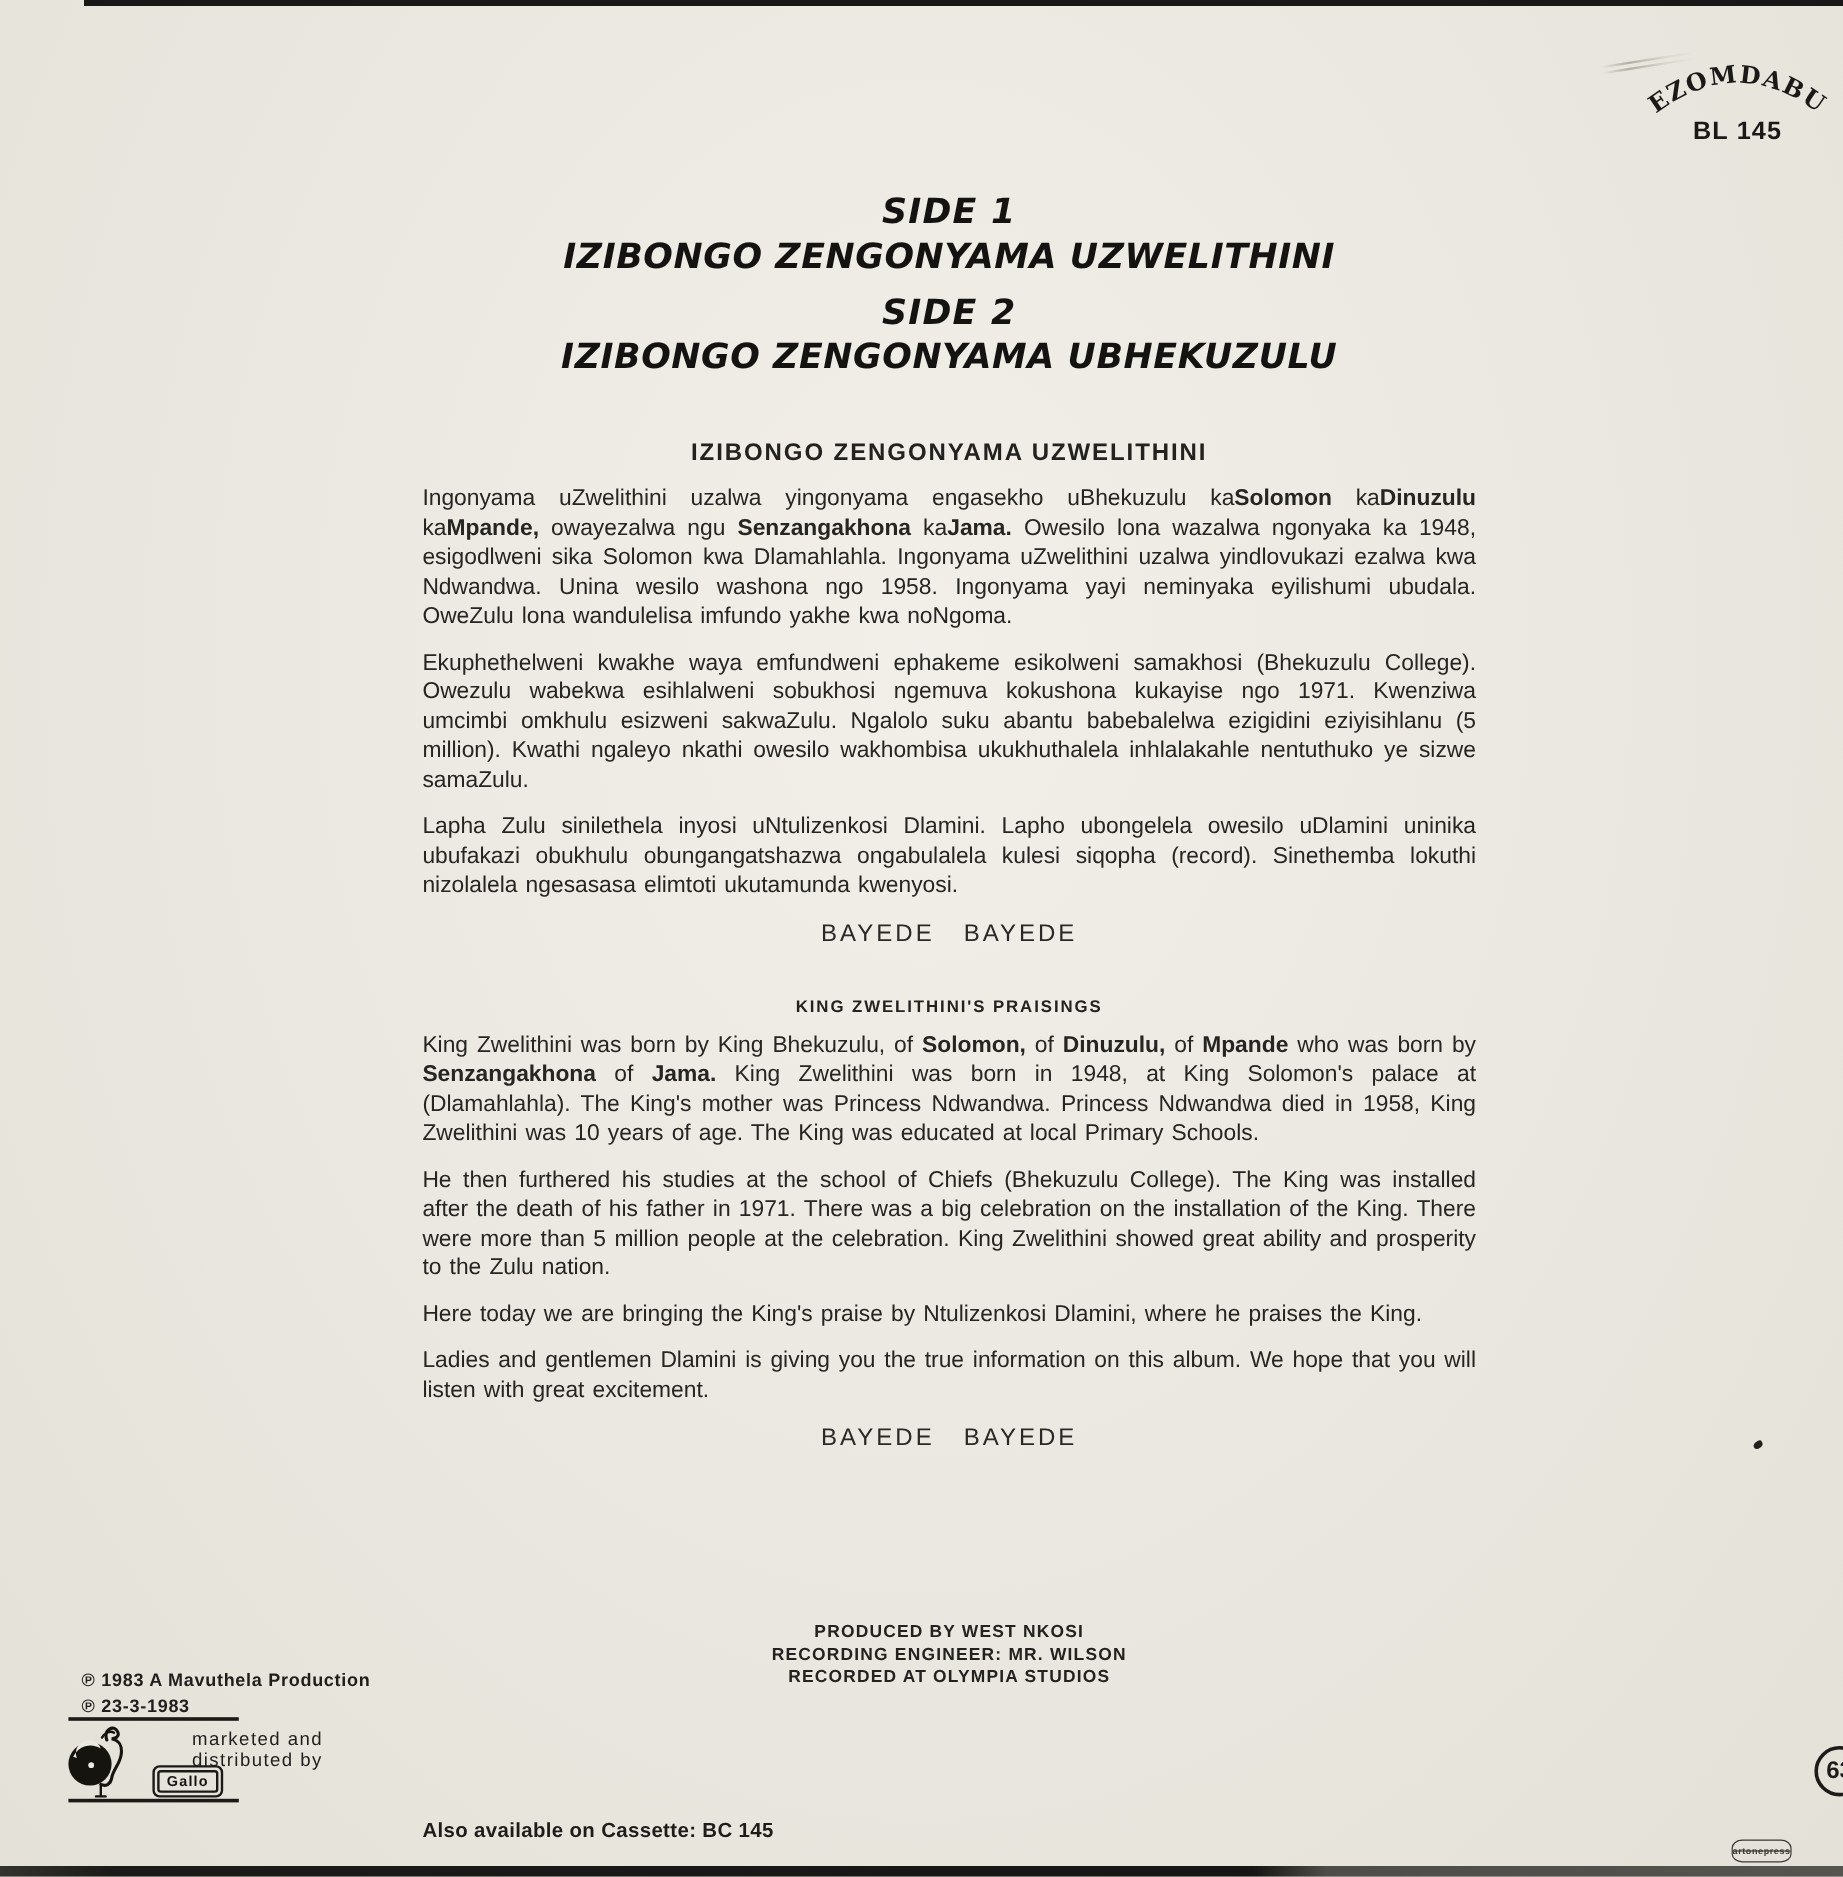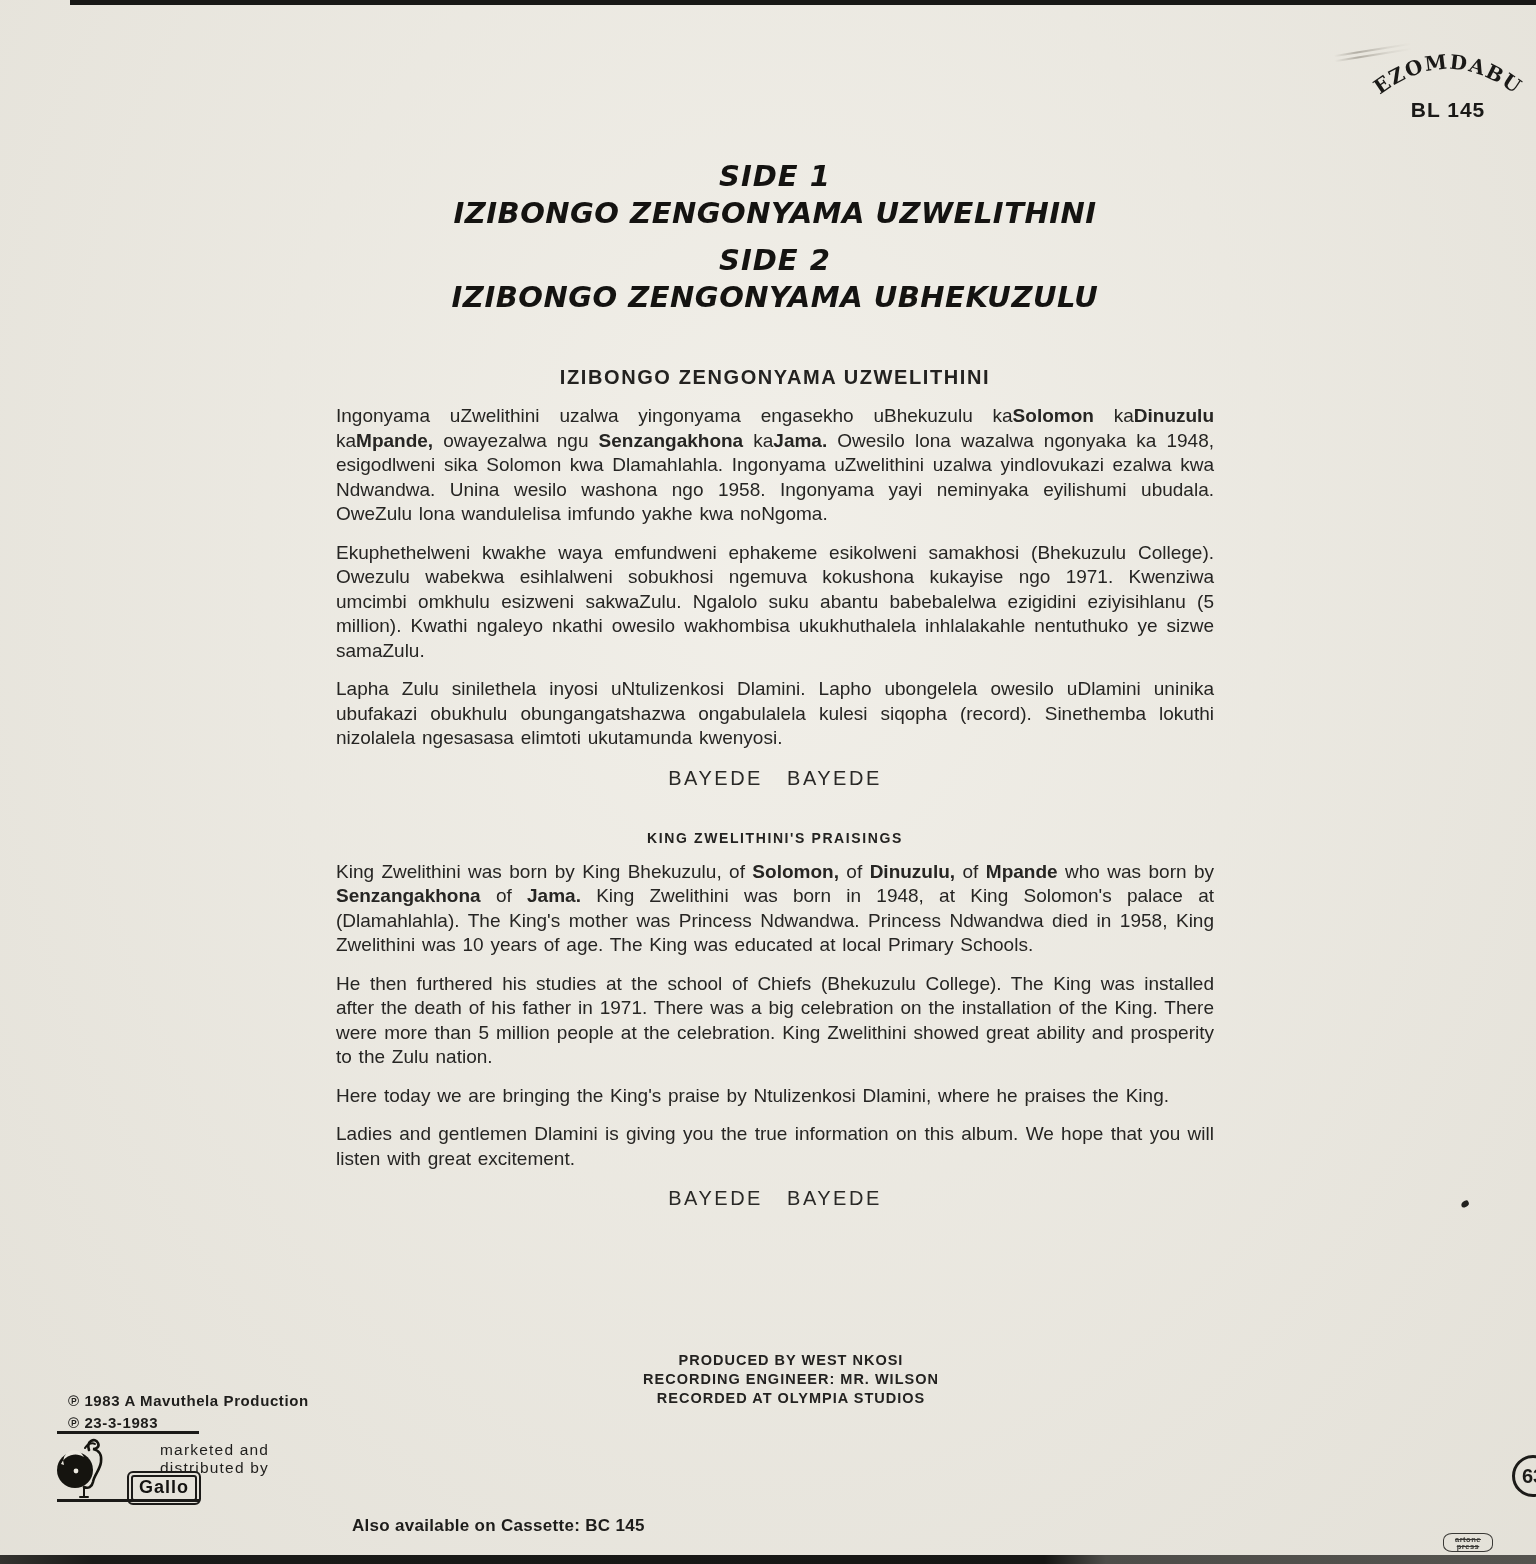--- a/index.html
+++ b/index.html
@@ -32,21 +32,21 @@
     font-weight:bold; font-size:56px; letter-spacing:-2px; color:#0d0d0c;
     transform:scaleY(1.22); transform-origin:top left; white-space:nowrap;
   }
   .artist-name { letter-spacing:0; }
 
   .label-block { position:absolute; left:1366px; top:38px; width:164px; }
   .label-arc { display:block; }
   .catalog-no { text-align:center; font-weight:bold; font-size:21px; letter-spacing:1px; margin-top:-6px; color:#1a1917; }
 
   
-  .content { position:absolute; left:336px; top:158px; width:878px; }
+  .content { position:absolute; left:352px; top:158px; width:878px; }
   .side-label, .side-title {
     text-align:center; font-family:"DejaVu Sans", sans-serif;
     font-weight:bold; font-style:italic; color:#141311;
   }
   .side-label { font-size:29px; line-height:36px; letter-spacing:1px; }
   .side-title { font-size:29px; line-height:38px; letter-spacing:.5px; }
   .side-group-2 { margin-top:10px; }
 
   .section-heading {
     text-align:center; font-weight:bold; font-size:20px; letter-spacing:1.6px;
@@ -73,30 +73,30 @@
     font-size:15px; line-height:22px; letter-spacing:.6px; color:#1f1e1c; }
   .gallo-rule { position:absolute; left:57px; width:142px; height:3px; background:#1b1a18; }
   .gallo-rule.top { top:1431px; }
   .gallo-rule.bottom { top:1499px; }
   .gallo-logo { position:absolute; left:55px; top:1436px; }
   .marketed { position:absolute; left:112px; top:1441px; font-size:15.5px;
     line-height:17.5px; letter-spacing:1.2px; color:#1f1e1c;margin-left:48px; }
   .gallo-box { position:absolute; left:127px; top:1471px; border:2px solid #1b1a18;
     border-radius:6px; padding:2px; background:transparent; }
   .gallo-box .inner { display:block; border:2px solid #1b1a18; border-radius:3px;
-    padding:0 6px 1px; font-weight:bold; font-size:18px; letter-spacing:1px; color:#141311; }
+    padding:0 6px 1px; font-weight:bold; font-size:12px; letter-spacing:1px; color:#141311; }
 
   
   .cassette-note { position:absolute; left:352px; top:1516px; width:878px; 
     font-weight:bold; font-size:17px; letter-spacing:.3px; color:#1d1c1a; }
   .sleeve-number { position:absolute; left:1512px; top:1455px; width:42px; height:42px;
     border:3px solid #1c1b19; border-radius:50%; display:flex; align-items:center; justify-content:center;
     font-weight:bold; font-size:20px; color:#1c1b19; }
   .press-stamp { position:absolute; left:1443px; top:1533px; width:50px; height:19px;
-    border:1px solid #3a3936; border-radius:9px/7px; display:flex; flex-direction:column;
+    border:1px solid #3a3936; border-radius:9px/7px; display:flex; flex-direction:row;
     align-items:center; justify-content:center; color:#3a3936; }
   .press-stamp span { font-size:7.5px; font-weight:bold; line-height:7px; letter-spacing:.5px;
     text-decoration:line-through; }
 </style>
 </head>
 <body>
 
 <div class="sleeve">
 
   <div class="edge-top"></div>

